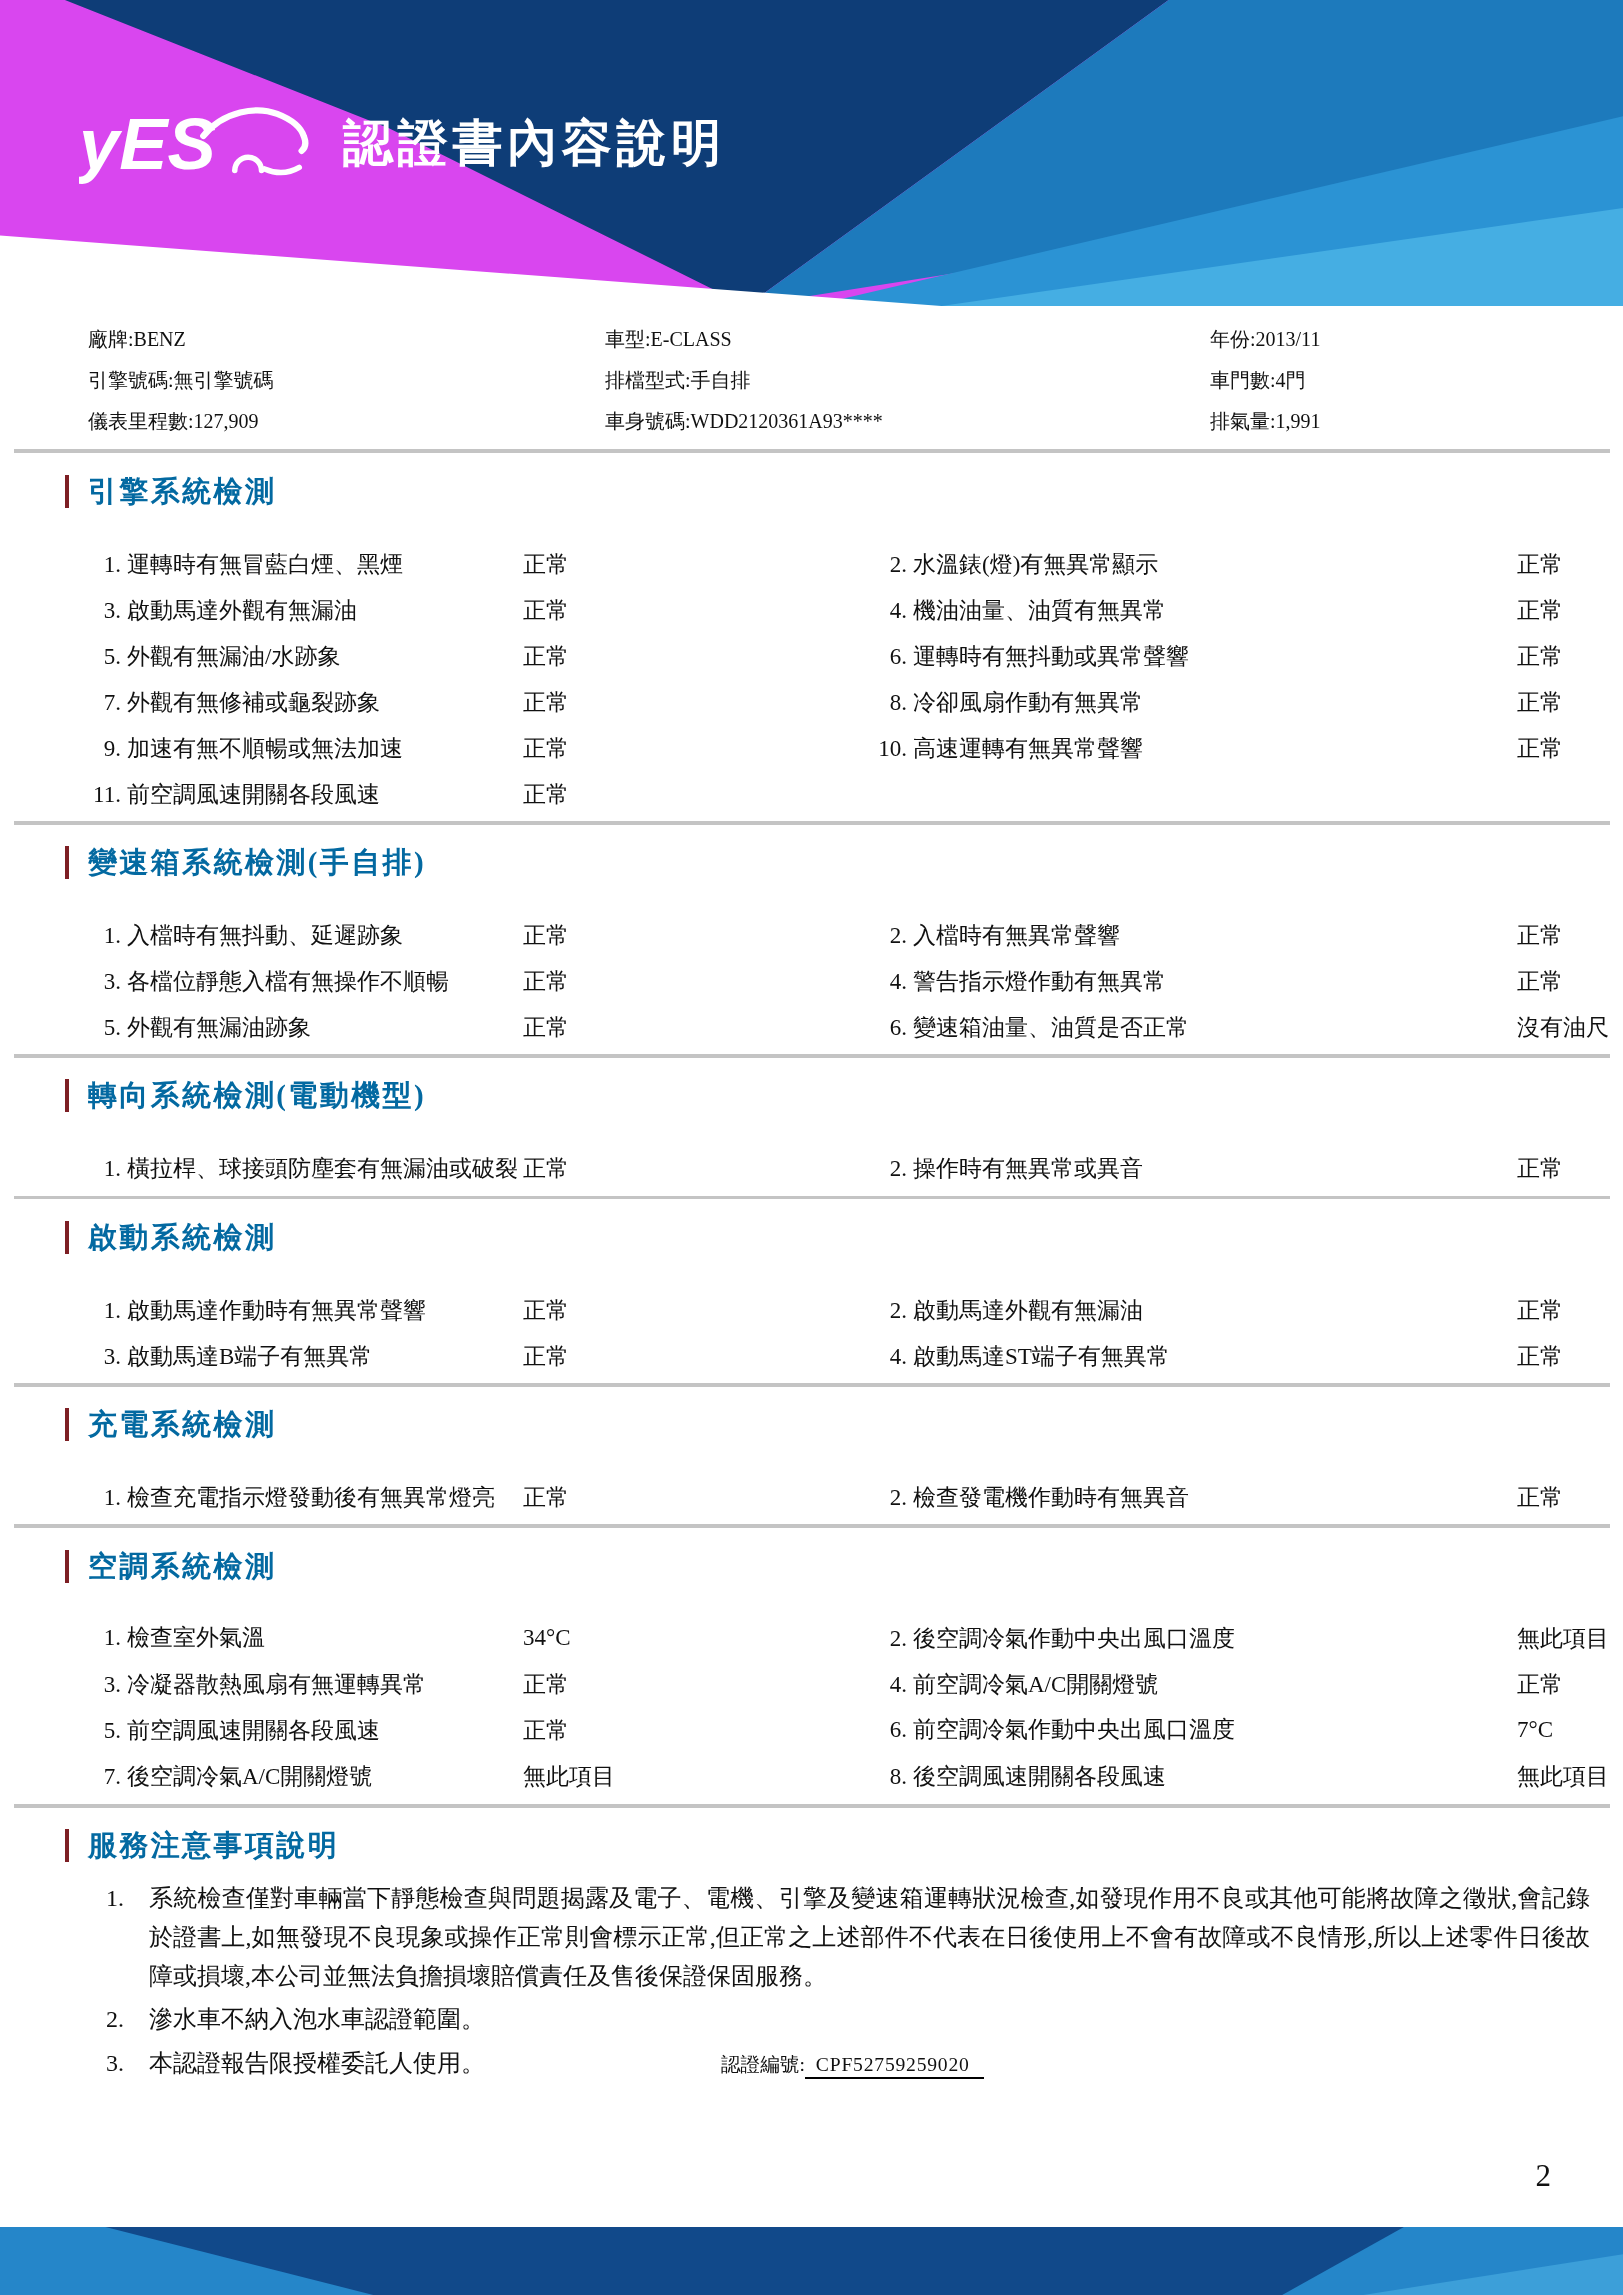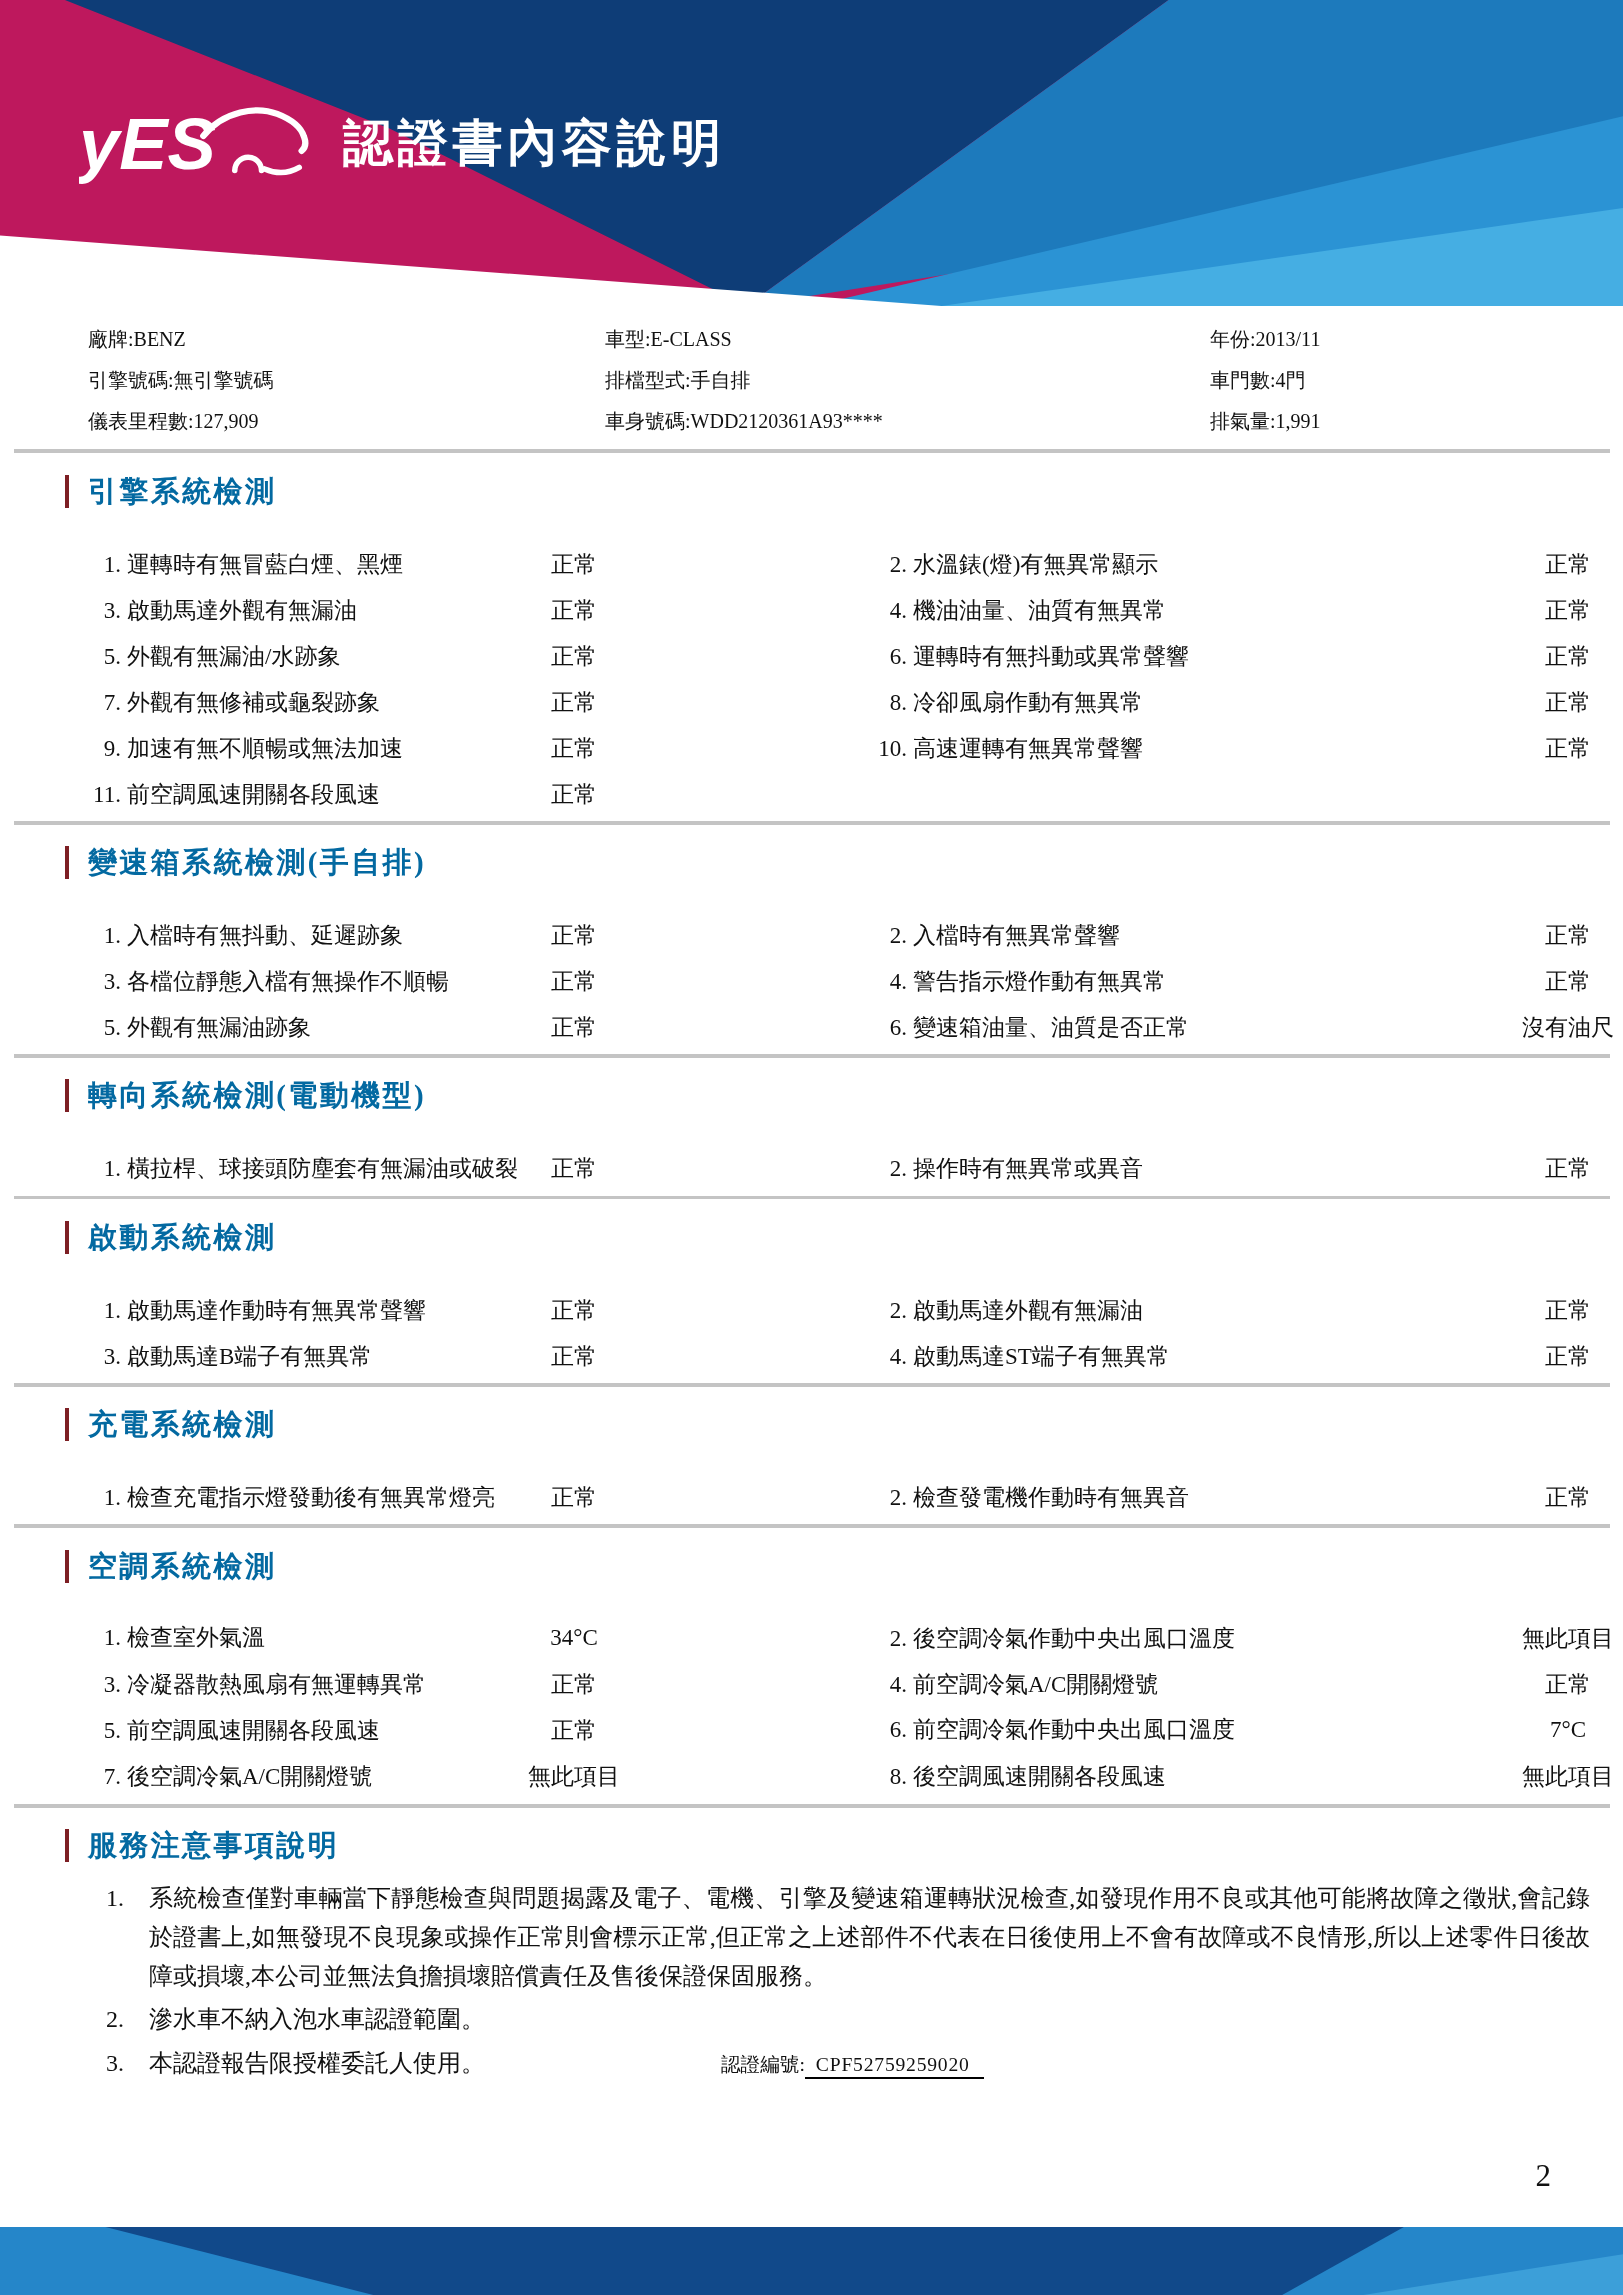--- a/index.html
+++ b/index.html
@@ -6,21 +6,21 @@
   .page{
     position:relative;
     width:1623px;height:2295px;
     background:#ffffff;
     overflow:hidden;
     font-family:"Liberation Serif","DejaVu Serif",serif;
     color:#111;
   }
 
   
-  .hero{position:relative;height:306px;background:#be185d;overflow:hidden;}
+  .hero{position:relative;height:306px;background:#d946ef;overflow:hidden;}
   .shape{position:absolute;inset:0;}
   .s-navy  {background:#0e3d77;clip-path:polygon(4% 0,72% 0,46% 100%,24% 42%);}
   .s-right {background:#1d7abc;clip-path:polygon(72% 0,100% 0,100% 55%,46% 100%);}
   .s-light1{background:#2b93d4;clip-path:polygon(100% 38%,100% 100%,50% 100%);}
   .s-light2{background:#45aee3;clip-path:polygon(100% 68%,100% 100%,58% 100%);}
   .s-white {background:#ffffff;clip-path:polygon(0 77%,58% 100%,0 100%);}
   .brand{position:absolute;left:79px;top:96px;display:flex;align-items:center;}
   .brand h1{
     margin:0 0 0 28px;
     font-family:Liberation Serif, serif;
@@ -48,21 +48,21 @@
     font-size:29px;font-weight:bold;color:#0369a1;letter-spacing:2.4px;
     line-height:35px;
   }
   .bar{width:3.9px;height:33px;background:#7d1f24;margin-right:19px;flex:0 0 auto;}
   .row{display:flex;align-items:center;height:46px;padding-left:75px;font-size:23px;}
   .half{display:flex;align-items:baseline;}
   .half-l{width:550px;}
   .half-r{width:758px;margin-left:236px;}
   .no{width:46px;text-align:right;flex:0 0 auto;}
   .lbl{margin-left:6px;white-space:nowrap;}
-  .res{margin-left:auto;min-width:102px;text-align:center;white-space:nowrap;margin-top:24px;}
+  .res{margin-left:auto;min-width:102px;text-align:left;white-space:nowrap;margin-top:24px;}
 
   
   .notes{padding:20.4px 0 0 0;}
   .notes .sec-title{margin-bottom:15.7px;}
   .note{display:flex;align-items:baseline;padding-left:106px;font-size:24px;line-height:39px;margin-bottom:4.7px;}
   .note-no{width:43px;flex:0 0 auto;}
   .note-text.long{width:1441px;text-align:justify;}
   .cert{margin-left:236px;font-size:19.6px;white-space:nowrap;font-family:Liberation Serif, serif;}
   .cert-num{border-bottom:2.4px solid #000;padding:0 14px 1.6px 11px;letter-spacing:0.8px;}
 

